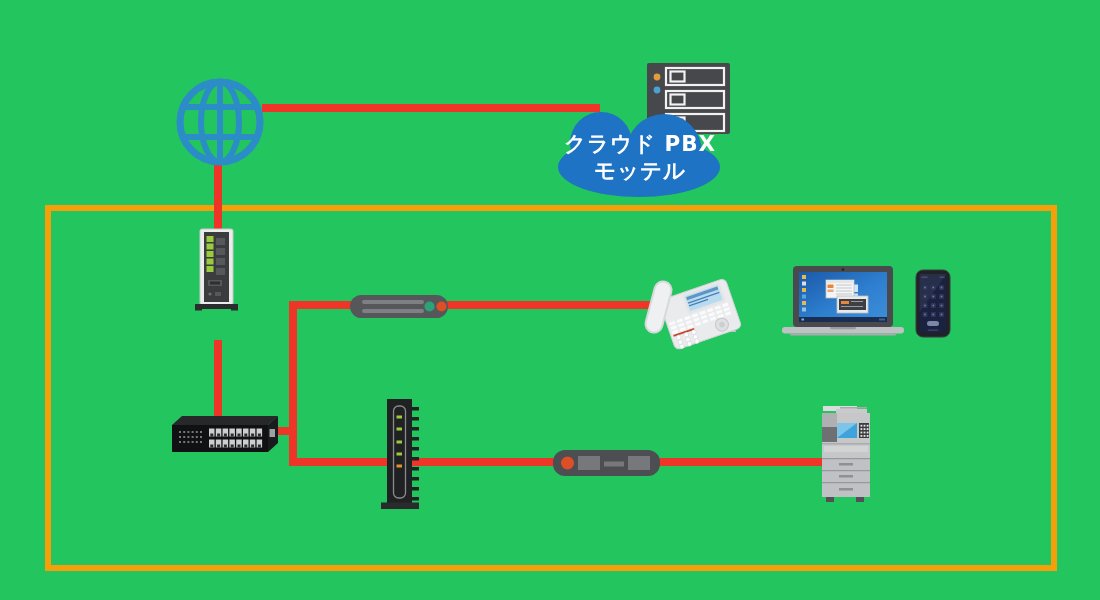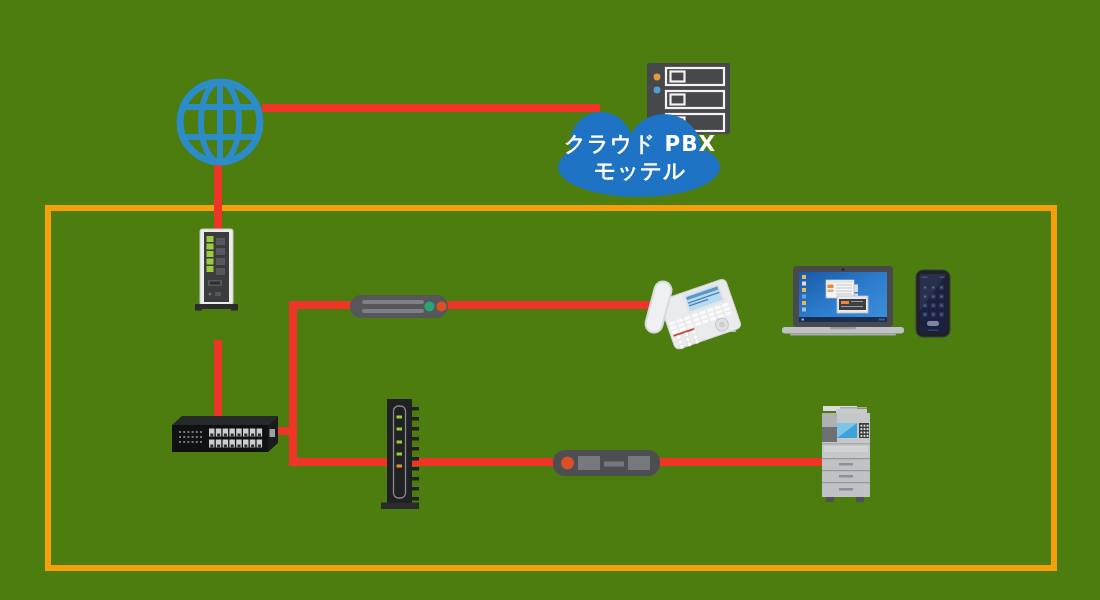--- a/index.html
+++ b/index.html
@@ -1,16 +1,16 @@
 <!DOCTYPE html>
 <html><head>
 <meta charset="utf-8">
 <style>
   html,body{margin:0;padding:0;background:#ffffff;}
-  .canvas{position:relative;width:1100px;height:600px;background:#4d7c0f;overflow:hidden;
+  .canvas{position:relative;width:1100px;height:600px;background:#22c55e;overflow:hidden;
           font-family:"DejaVu Sans","Liberation Sans",sans-serif;}
   svg{display:block;}
   text.cloud-label{font-weight:bold;fill:#ffffff;letter-spacing:1px;
                    font-family:"DejaVu Sans","Liberation Sans",sans-serif;}
 </style>
 </head>
 <body>
 
 <div class="canvas">
 <svg width="1100" height="600" viewBox="0 0 1100 600" xmlns="http://www.w3.org/2000/svg">

